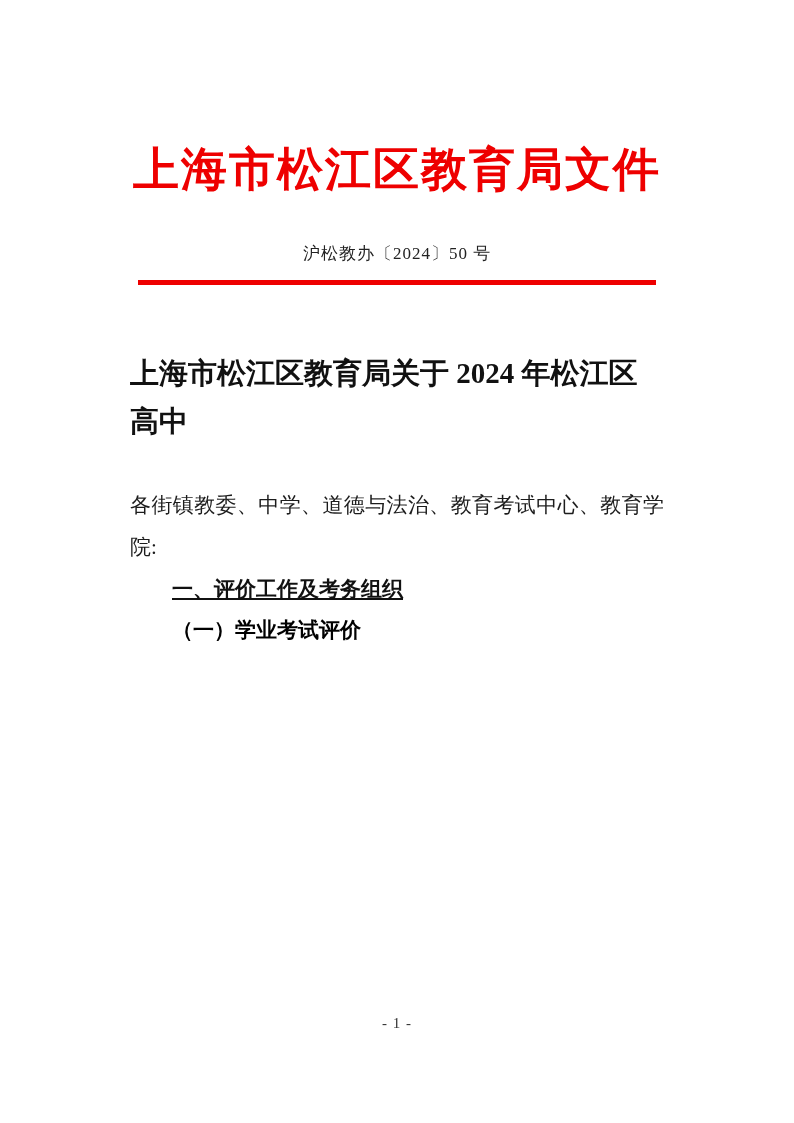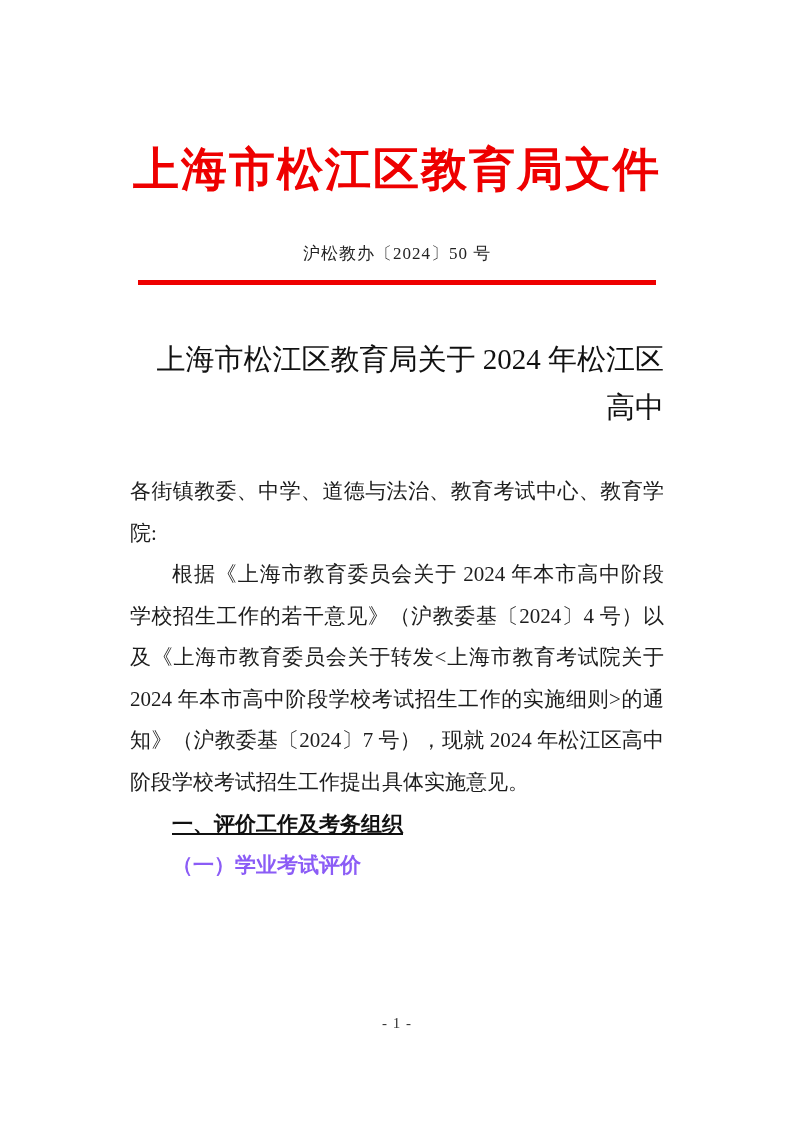--- a/index.html
+++ b/index.html
@@ -34,25 +34,25 @@
     letter-spacing: 1px;
     color: #222222;
   }
   .red-rule {
     height: 5px;
     margin-top: 12px;
     margin-left: 8px;
     margin-right: 8px;
   }
   .doc-title {
-    margin-top: 50px;
-    text-align: right;
+    margin-top: 64px;
+    text-align: left;
     font-size: 29px;
     line-height: 48px;
-    font-weight: normal;
+    font-weight: bold;
     color: #111111;
   }
   .body-text {
     margin-top: 40px;
     font-size: 21px;
     line-height: 41.5px;
     text-align: justify;
     color: #1c1c1c;
   }
   .body-text p { text-align: justify; }
@@ -62,21 +62,21 @@
     font-weight: bold;
     font-family: "Liberation Sans", "DejaVu Sans", sans-serif;
     font-size: 21px;
     color: #111111;
     text-decoration: underline;
   }
   .heading-2 {
     text-indent: 2em;
     font-weight: bold;
     font-size: 21px;
-    color: #8b5cf6;
+    color: #000000;
   }
   .footer {
     position: absolute;
     top: 1015px;
     left: 0;
     width: 100%;
     text-align: center;
     font-size: 15px;
     color: #333333;
     letter-spacing: 1px;
@@ -93,21 +93,20 @@
     <div class="doc-number">沪松教办〔2024〕50 号</div>
 
     <div class="red-rule" style="background: rgb(238, 0, 0);"></div>
 
     <div class="doc-title">
       <div>上海市松江区教育局关于 2024 年松江区高中</div>
     </div>
 
     <div class="body-text">
       <p>各街镇教委、中学、道德与法治、教育考试中心、教育学院:</p>
-      <p class="indent">根据《上海市教育委员会关于 2024 年本市高中阶段学校招生工作的若干意见》（沪教委基〔2024〕4 号）以及《上海市教育委员会关于转发&lt;上海市教育考试院关于 2024 年本市高中阶段学校考试招生工作的实施细则&gt;的通知》（沪教委基〔2024〕7 号），现就 2024 年松江区高中阶段学校考试招生工作提出具体实施意见。</p>
       <p class="heading-1">一、评价工作及考务组织</p>
       <p class="heading-2">（一）学业考试评价</p>
     </div>
 
   </div>
 
   <div class="footer">- 1 -</div>
 </div>
 
 </body></html>

